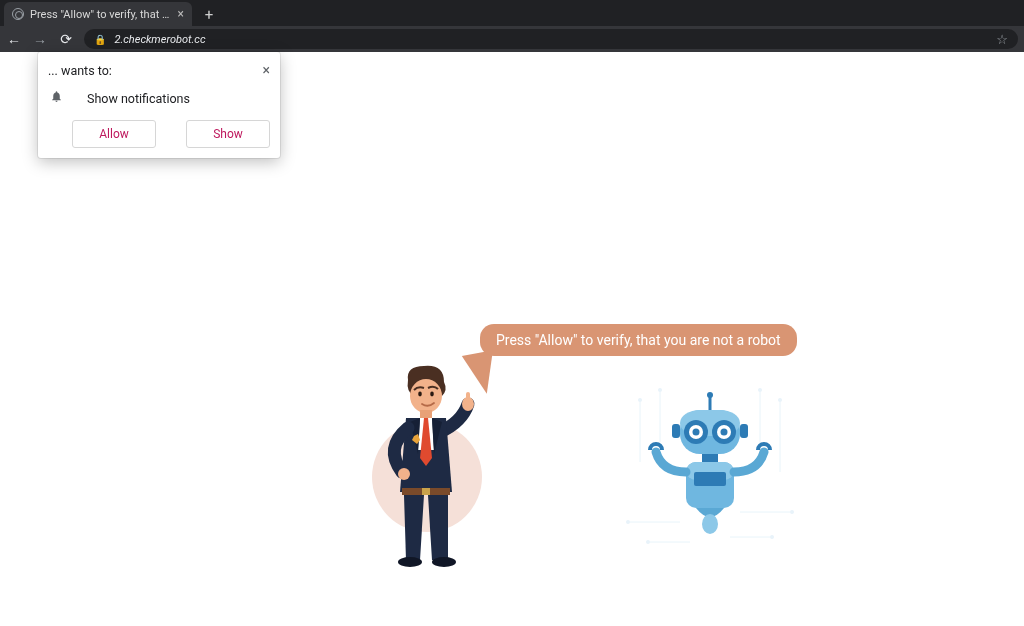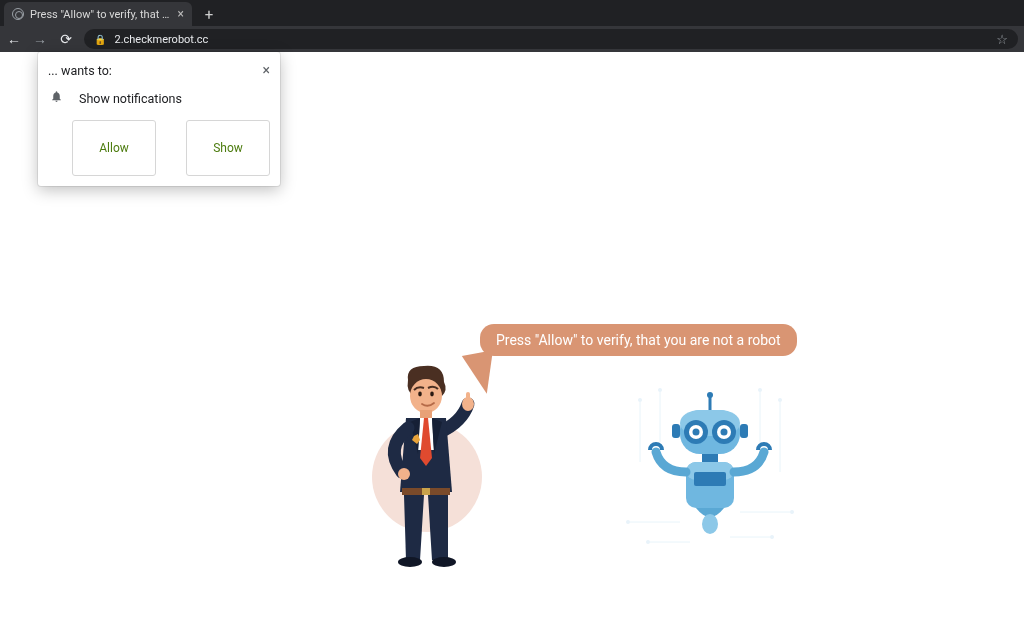--- a/index.html
+++ b/index.html
@@ -10,32 +10,32 @@
   .tab .favicon{width:12px;height:12px;border:1px solid #9aa0a6;border-radius:50%;position:relative;flex:0 0 auto;box-sizing:border-box;}
   .tab .favicon::before{content:"";position:absolute;left:2px;top:2px;width:6px;height:6px;border:1px solid #9aa0a6;border-radius:50%;}
   .tab .title{flex:1;white-space:nowrap;overflow:hidden;text-overflow:ellipsis;}
   .tab .x{font-size:12px;color:#bbb;flex:0 0 auto;}
   .newtab{width:22px;height:22px;display:flex;align-items:center;justify-content:center;color:#cfcfcf;font-size:15px;margin-left:6px;}
   .toolbar{background:#35363a;height:26px;display:flex;align-items:center;padding:0 6px;gap:10px;}
   .toolbar .nav-ico{color:#9aa0a6;font-size:14px;width:16px;text-align:center;}
   .toolbar .nav-ico.enabled{color:#e8eaed;}
   .addr{flex:1;background:#202124;border-radius:12px;height:20px;display:flex;align-items:center;padding:0 10px;gap:8px;font-size:11px;color:#9aa0a6;overflow:hidden;}
   .addr .lock{color:#9aa0a6;font-size:10px;}
-  .addr .domain{color:#e8eaed;}
+  .addr .domain{color:#e8eaed;font-style:italic;}
   .addr .rest{white-space:nowrap;overflow:hidden;text-overflow:ellipsis;}
   .addr .star{margin-left:auto;color:#9aa0a6;font-size:13px;}
   
   .perm{position:absolute;left:38px;top:52px;width:222px;background:#fff;border-radius:3px;box-shadow:0 4px 16px rgba(0,0,0,0.25),0 0 0 1px rgba(0,0,0,0.08);padding:10px 10px 10px 10px;font-size:12.5px;color:#202124;}
   .perm .hdr{display:flex;align-items:center;}
   .perm .hdr .txt{flex:1;}
   .perm .hdr .close{color:#5f6368;font-size:14px;cursor:pointer;}
-  .perm .row{display:flex;align-items:center;gap:16px;margin:12px 0 14px 2px;text-align:right;}
+  .perm .row{display:flex;align-items:center;gap:24px;margin:12px 0 14px 2px;text-align:right;}
   .perm .bell{color:#5f6368;font-size:13px;}
   .perm .btns{display:flex;gap:6px;}
-  .perm .btn{flex:1;border:1px solid #d6d6d6;background:#fff;color:#4d7c0f;font-size:12px;padding:20px 0;text-align:center;border-radius:3px;cursor:pointer;margin-left:24px;}
+  .perm .btn{flex:1;border:1px solid #d6d6d6;background:#fff;color:#be185d;font-size:12px;padding:6px 0;text-align:center;border-radius:3px;cursor:pointer;margin-left:24px;}
   
   .page{position:absolute;left:0;top:52px;width:1024px;height:574px;background:#fff;}
   
   .bubble{position:absolute;left:480px;top:272px;background:#d99573;color:#fff;font-size:14px;padding:8px 16px;border-radius:14px;white-space:nowrap;}
   .bubble-tail{position:absolute;left:460px;top:296px;width:0;height:0;border-top:10px solid transparent;border-bottom:34px solid transparent;border-right:30px solid #d99573;transform:rotate(8deg);}
   
   .bg-circle{position:absolute;left:372px;top:370px;width:110px;height:110px;background:#f5e0d8;border-radius:50%;}
   .man{position:absolute;left:370px;top:310px;width:120px;height:208px;}
   .man svg{width:100%;height:100%;}
   

